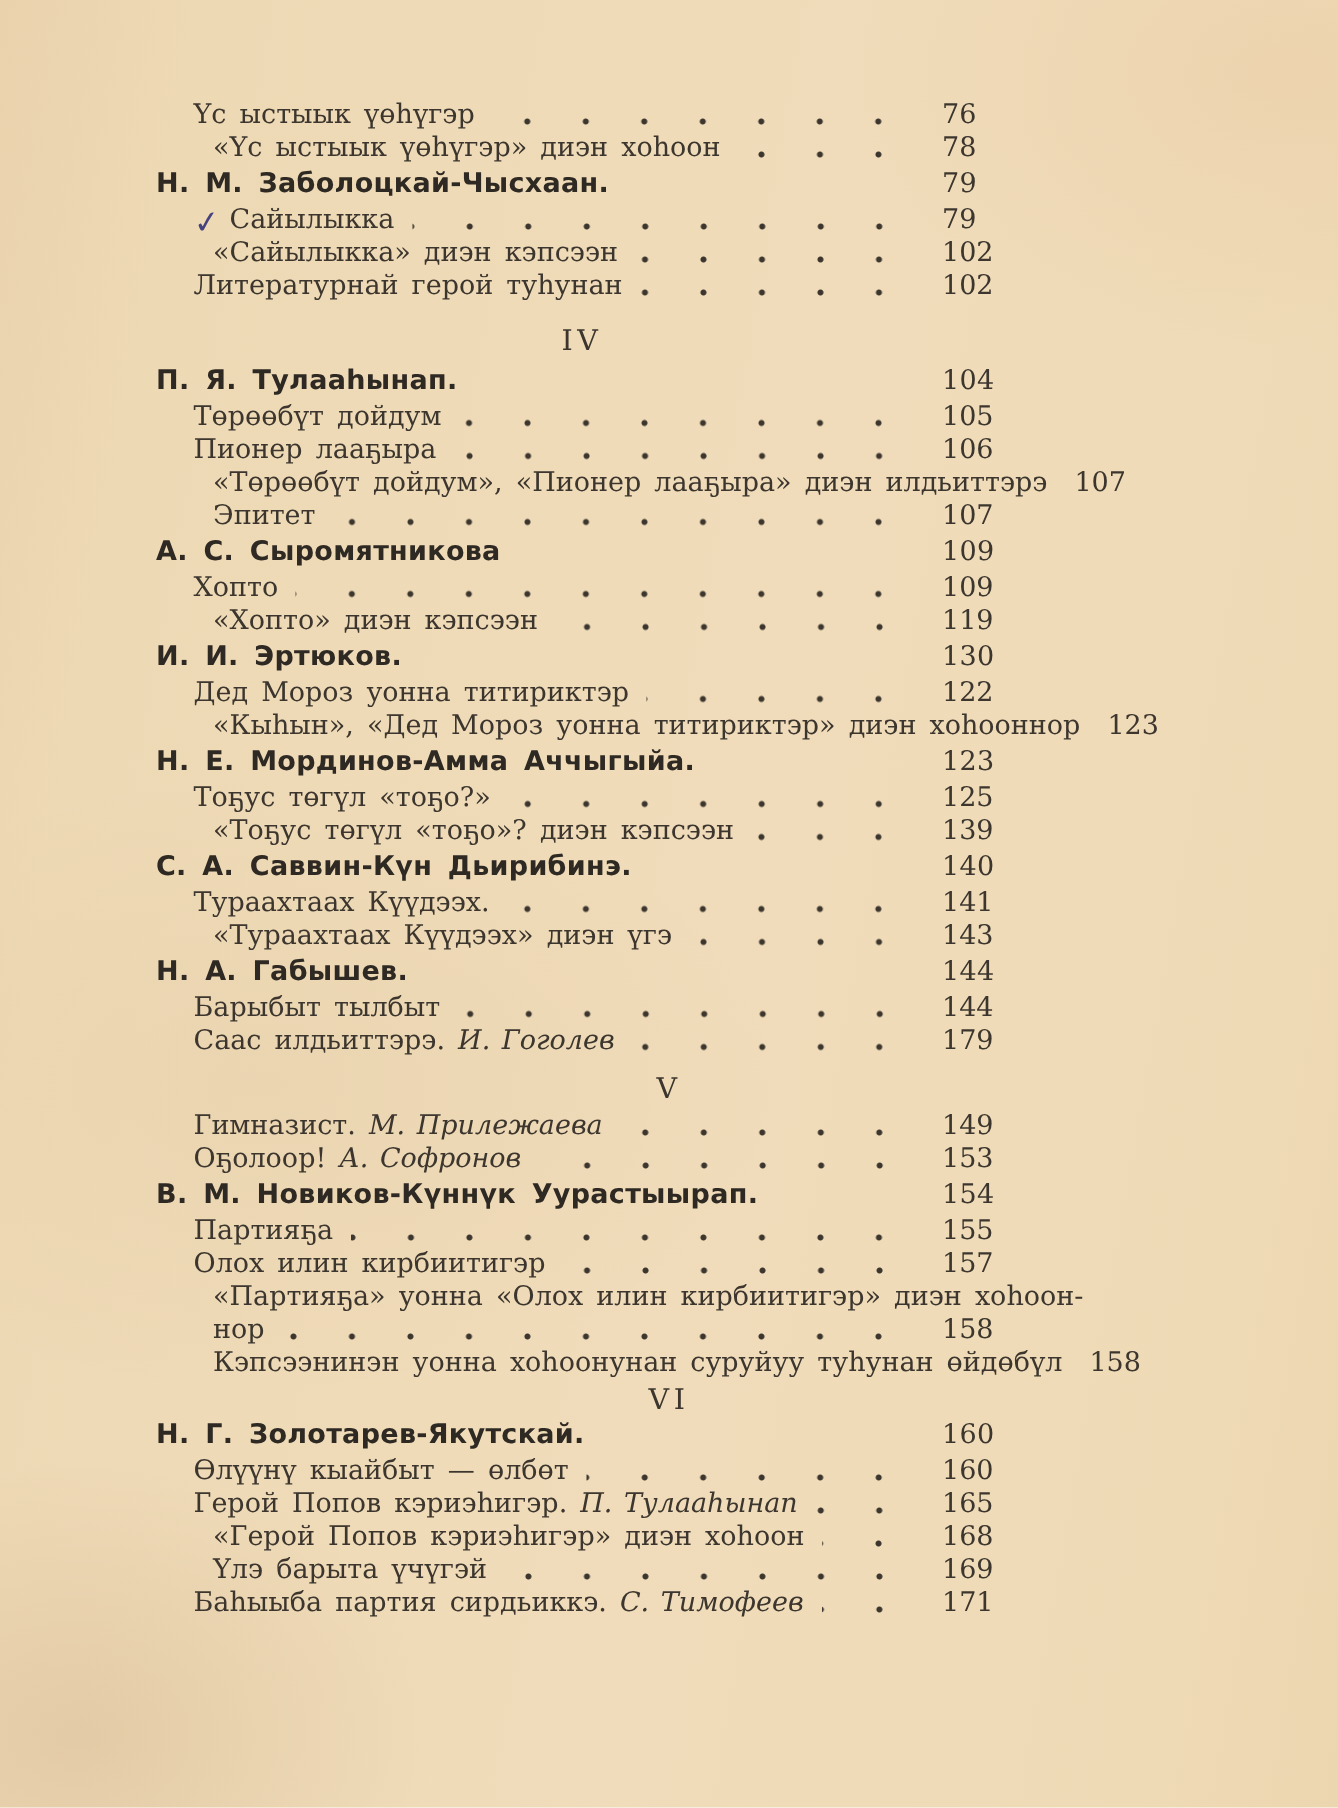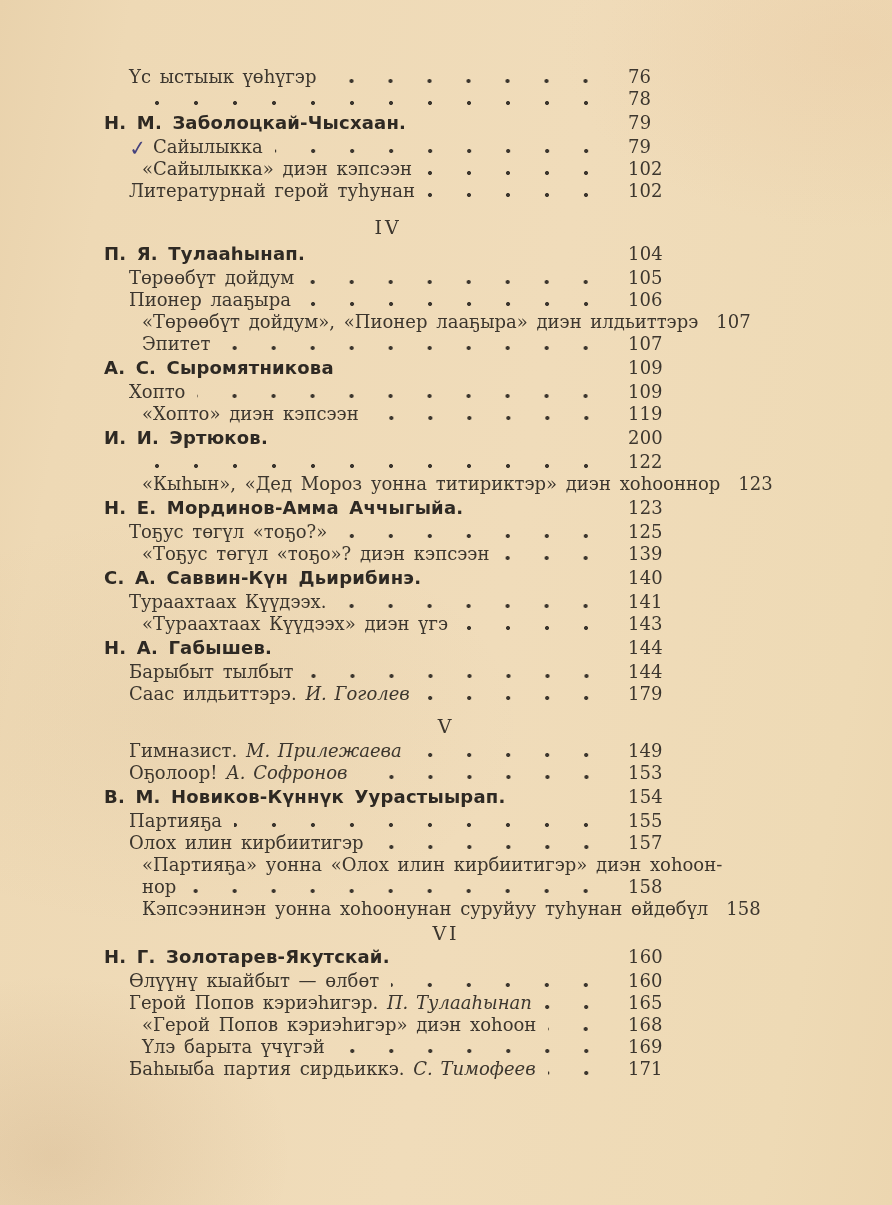--- a/index.html
+++ b/index.html
@@ -49,20 +49,21 @@
 <body>
 
 <div class="paper"></div>
 <div class="toc" id="toc">
     <div class="toc-row entry-row indent1">
       <span class="title">Үс ыстыык үөһүгэр</span>
       <span class="dots show"></span>
       <span class="pagenum">76</span>
     </div>
     <div class="toc-row entry-row indent2">
+      <span class="title">«Үс ыстыык үөһүгэр» диэн хоһоон</span>
       <span class="dots show"></span>
       <span class="pagenum">78</span>
     </div>
     <div class="toc-row author-row">
       <span class="title">Н. М. Заболоцкай-Чысхаан.</span>
       <span class="dots"></span>
       <span class="pagenum">79</span>
     </div>
     <div class="toc-row entry-row indent1">
       <span class="checkmark">✓</span>
@@ -117,23 +118,24 @@
       <span class="pagenum">109</span>
     </div>
     <div class="toc-row entry-row indent2">
       <span class="title">«Хопто» диэн кэпсээн</span>
       <span class="dots show"></span>
       <span class="pagenum">119</span>
     </div>
     <div class="toc-row author-row">
       <span class="title">И. И. Эртюков.</span>
       <span class="dots"></span>
-      <span class="pagenum">200</span>
-    </div>
-    <div class="toc-row entry-row indent1">
+      <span class="pagenum">130</span>
+    </div>
+    <div class="toc-row entry-row indent1">
+      <span class="title">Дед Мороз уонна титириктэр</span>
       <span class="dots show"></span>
       <span class="pagenum">122</span>
     </div>
     <div class="toc-row entry-row indent2">
       <span class="title">«Кыһын», «Дед Мороз уонна титириктэр» диэн хоһооннор</span>
       <span class="dots"></span>
       <span class="pagenum">123</span>
     </div>
     <div class="toc-row author-row">
       <span class="title">Н. Е. Мординов-Амма Аччыгыйа.</span>

